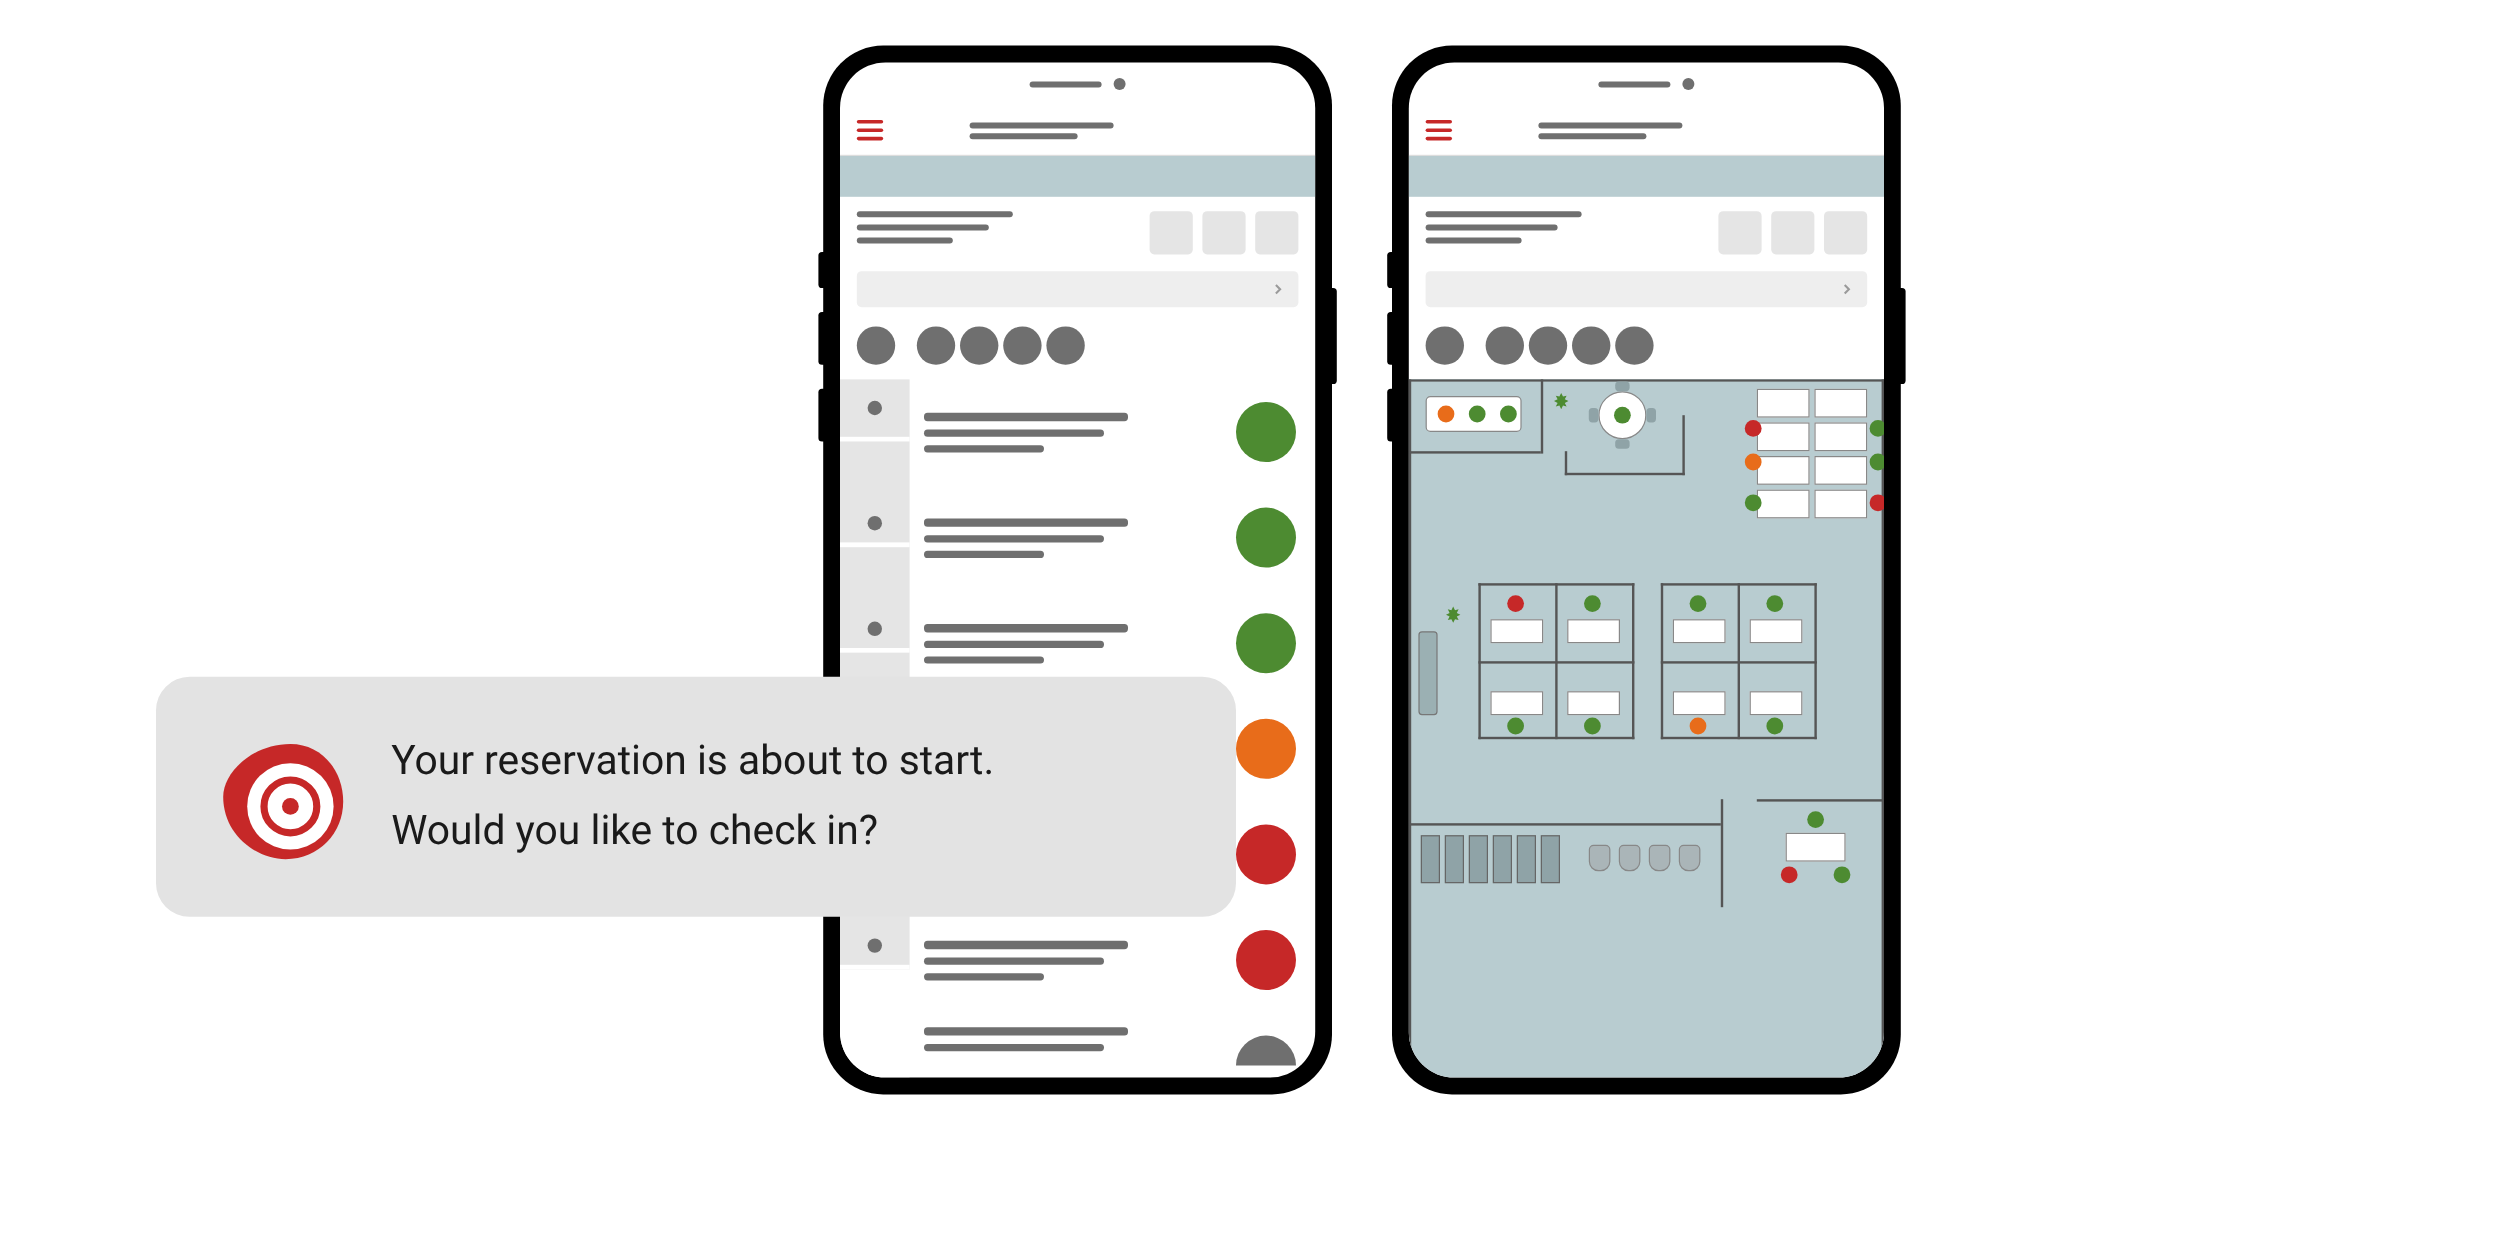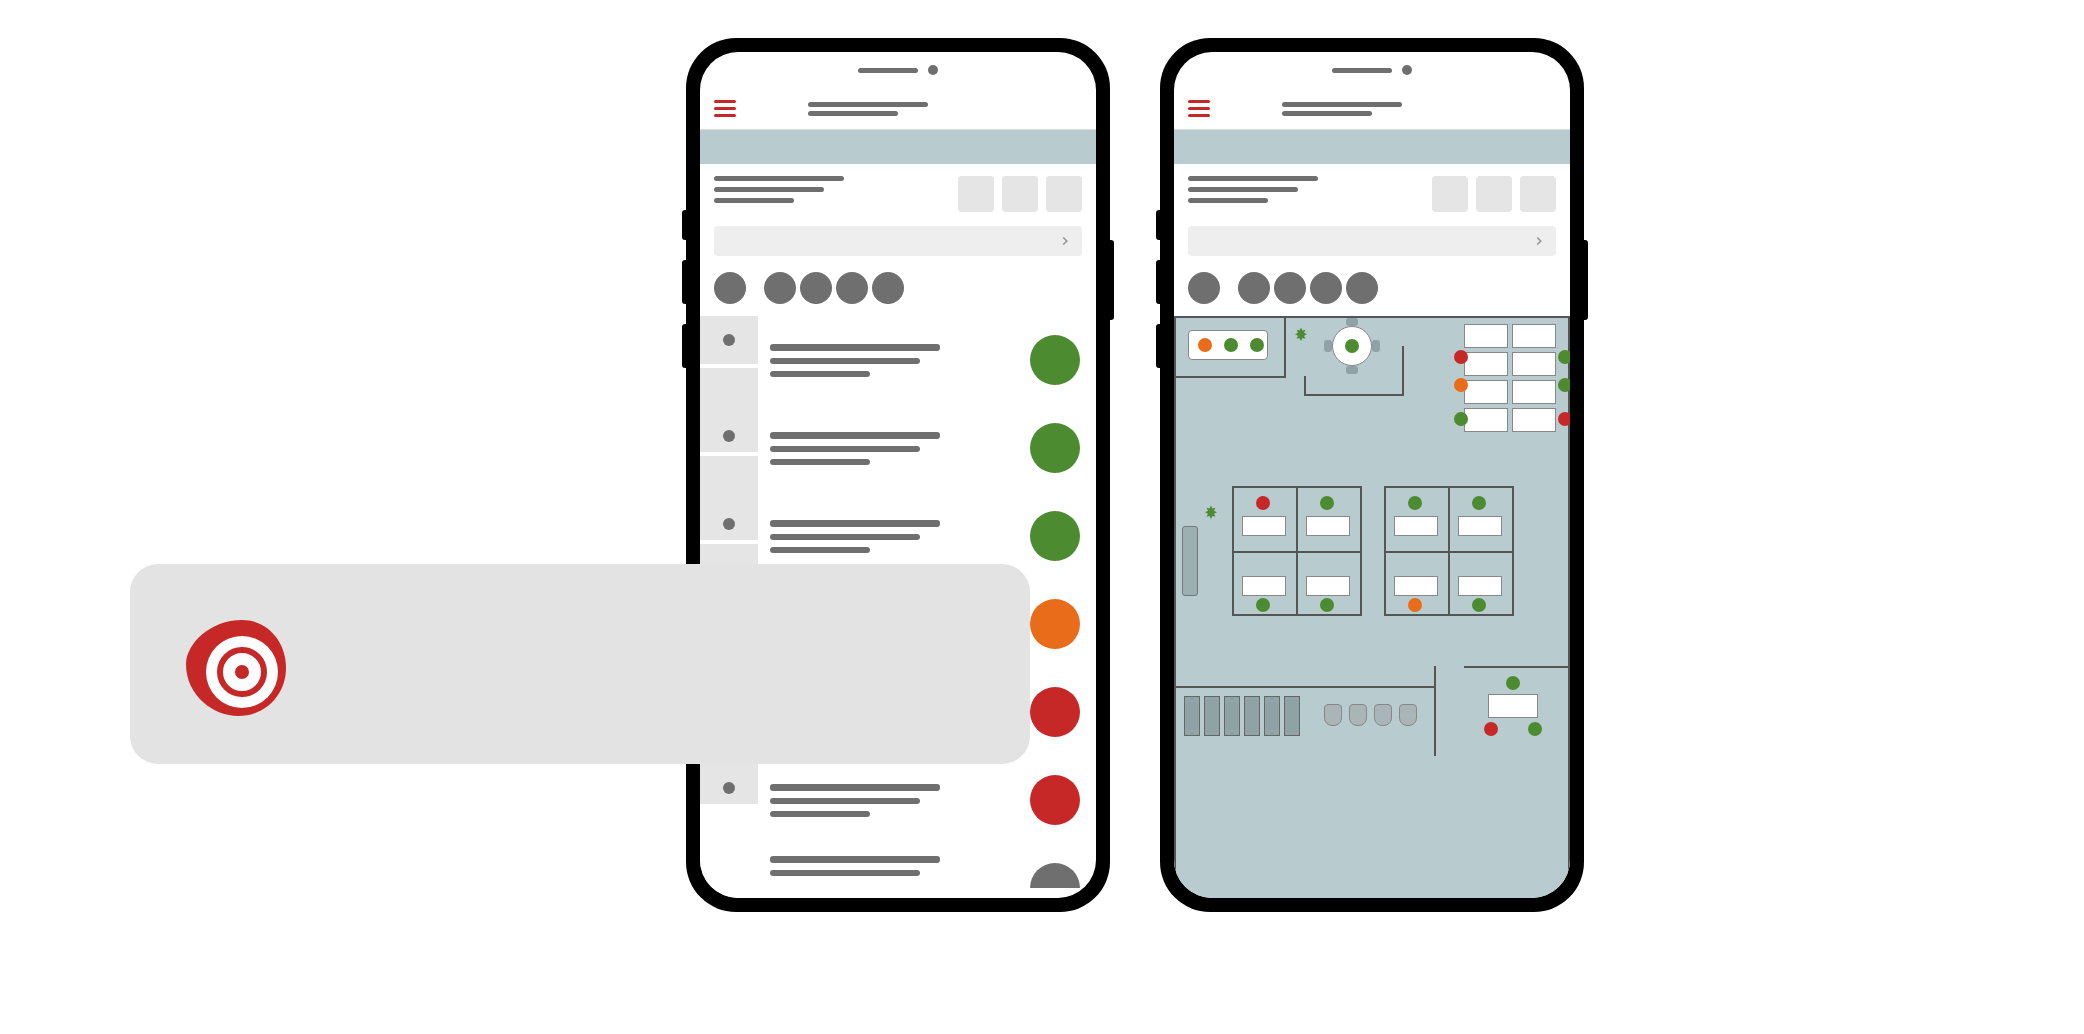--- a/index.html
+++ b/index.html
@@ -471,13 +471,17 @@
   </div>
 </div>
 
 <div class="toast">
   <svg class="toast-icon" viewBox="0 0 120 120">
     <path fill="#c62828" d="M72 16 C 40 16 16 40 16 60 C 16 92 44 112 68 112 C 96 112 116 90 116 64 C 116 38 98 16 72 16 Z"></path>
     <circle cx="72" cy="68" r="36" fill="#fff"></circle>
     <circle cx="72" cy="68" r="22" fill="none" stroke="#c62828" stroke-width="6"></circle>
     <circle cx="72" cy="68" r="7" fill="#c62828"></circle>
   </svg>
+  <div class="toast-text">
+    <span>Your reservation is about to start.</span>
+    <span>Would you like to check in?</span>
+  </div>
 </div>
 
 </body></html>

